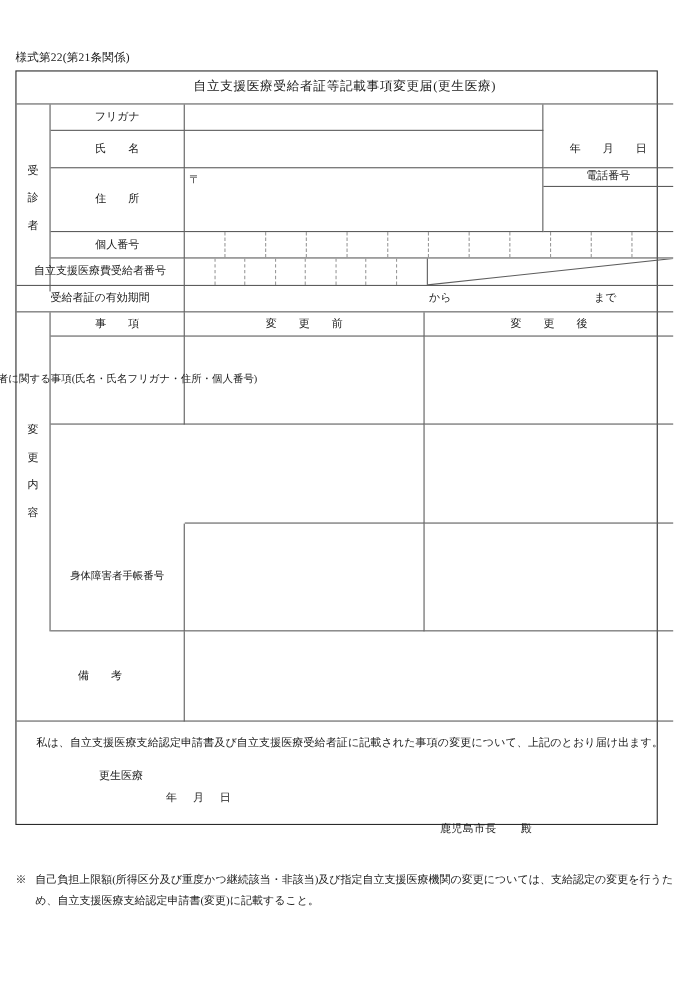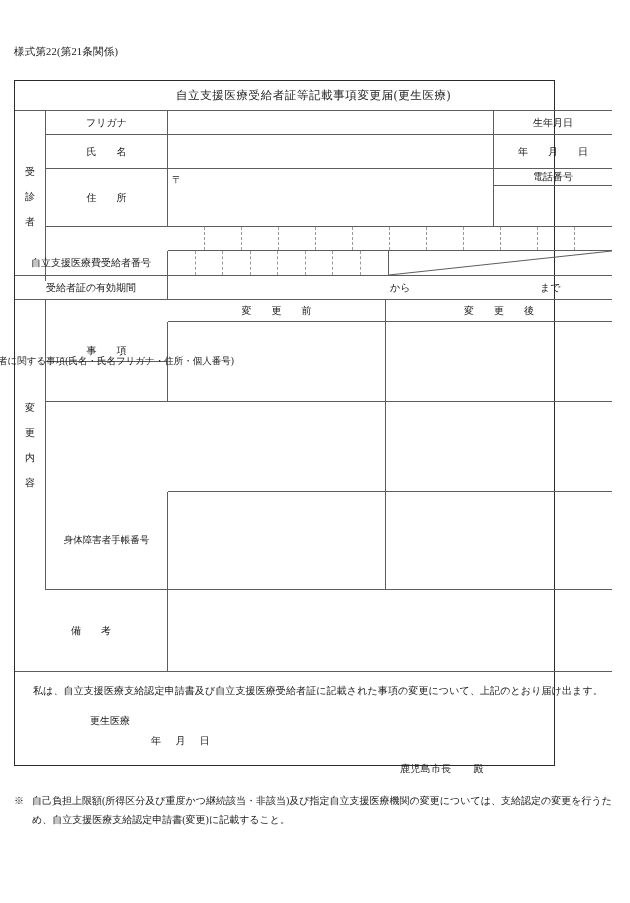--- a/index.html
+++ b/index.html
@@ -30,22 +30,22 @@
     top: 45px;
     font-size: 10.5px;
     letter-spacing: 0.2px;
     white-space: nowrap;
   }
 
   
   .frame {
     position: absolute;
     left: 14px;
-    top: 80px;
-    width: 541px;
+    top: 64px;
+    width: 584px;
     height: 686px;
     border: 1.6px solid #2b2b2b;
     box-sizing: border-box;
   }
 
   
   .c {
     position: absolute;
     box-sizing: border-box;
     font-size: 10px;
@@ -172,38 +172,38 @@
     <div class="c br vert" style="left:0; top:30px; width:31px; height:170px;">
       <span>受</span>
       <span>診</span>
       <span>者</span>
     </div>
 
     <div class="c br bb" style="left:31px; top:30px; width:122px; height:24px;">フリガナ</div>
 
     <div class="c br bb lefttop" style="left:153px; top:30px; width:326px; height:24px;"></div>
 
-    <div class="c bb" style="left:479px; top:30px; width:118px; height:24px;">生年月日</div>
 
     <div class="c br bb" style="left:31px; top:54px; width:122px; height:34px;">氏　　名</div>
 
     <div class="c br bb lefttop" style="left:153px; top:54px; width:326px; height:34px;"></div>
 
     <div class="c bb" style="left:479px; top:54px; width:118px; height:34px;">年　　月　　日</div>
 
     <div class="c br bb" style="left:31px; top:88px; width:122px; height:58px;">住　　所</div>
 
     <div class="c br bb lefttop" style="left:153px; top:88px; width:326px; height:58px;">
       <span>〒</span>
     </div>
 
     <div class="c bb" style="left:479px; top:88px; width:118px; height:17px;">電話番号</div>
 
     <div class="c bb" style="left:479px; top:105px; width:118px; height:41px;"></div>
 
+    <div class="c br bb" style="left:31px; top:146px; width:122px; height:24px;">個人番号</div>
 
     <div class="boxrow bb" id="personal-number-boxes" style="left:153px; top:146px; width:444px; height:24px;">
         <div class="bx" style="width: 8.33333%;"></div>
         <div class="bx" style="width: 8.33333%;"></div>
         <div class="bx" style="width: 8.33333%;"></div>
         <div class="bx" style="width: 8.33333%;"></div>
         <div class="bx" style="width: 8.33333%;"></div>
         <div class="bx" style="width: 8.33333%;"></div>
         <div class="bx" style="width: 8.33333%;"></div>
         <div class="bx" style="width: 8.33333%;"></div>
@@ -237,21 +237,21 @@
       <span style="position:absolute; left:372px;">まで</span>
     </div>
 
     <div class="c br vert" style="left:0; top:219px; width:31px; height:290px;">
       <span>変</span>
       <span>更</span>
       <span>内</span>
       <span>容</span>
     </div>
 
-    <div class="c br bb" style="left:31px; top:219px; width:122px; height:22px;margin-top:40px;">事　　項</div>
+    <div class="c br bb" style="left:31px; top:219px; width:122px; height:22px;">事　　項</div>
     <div class="c br bb" style="left:153px; top:219px; width:218px; height:22px;">変　　更　　前</div>
     <div class="c bb" style="left:371px; top:219px; width:226px; height:22px;">変　　更　　後</div>
 
     <div class="c br bb multi" style="left:31px; top:241px; width:122px; height:80px;">
       <span>受診者に関する事項</span>
       <span>(氏名・氏名フリガナ・</span>
       <span>住所・個人番号)</span>
     </div>
     <div class="c br bb" style="left:153px; top:241px; width:218px; height:80px;"></div>
     <div class="c bb" style="left:371px; top:241px; width:226px; height:80px;"></div>

